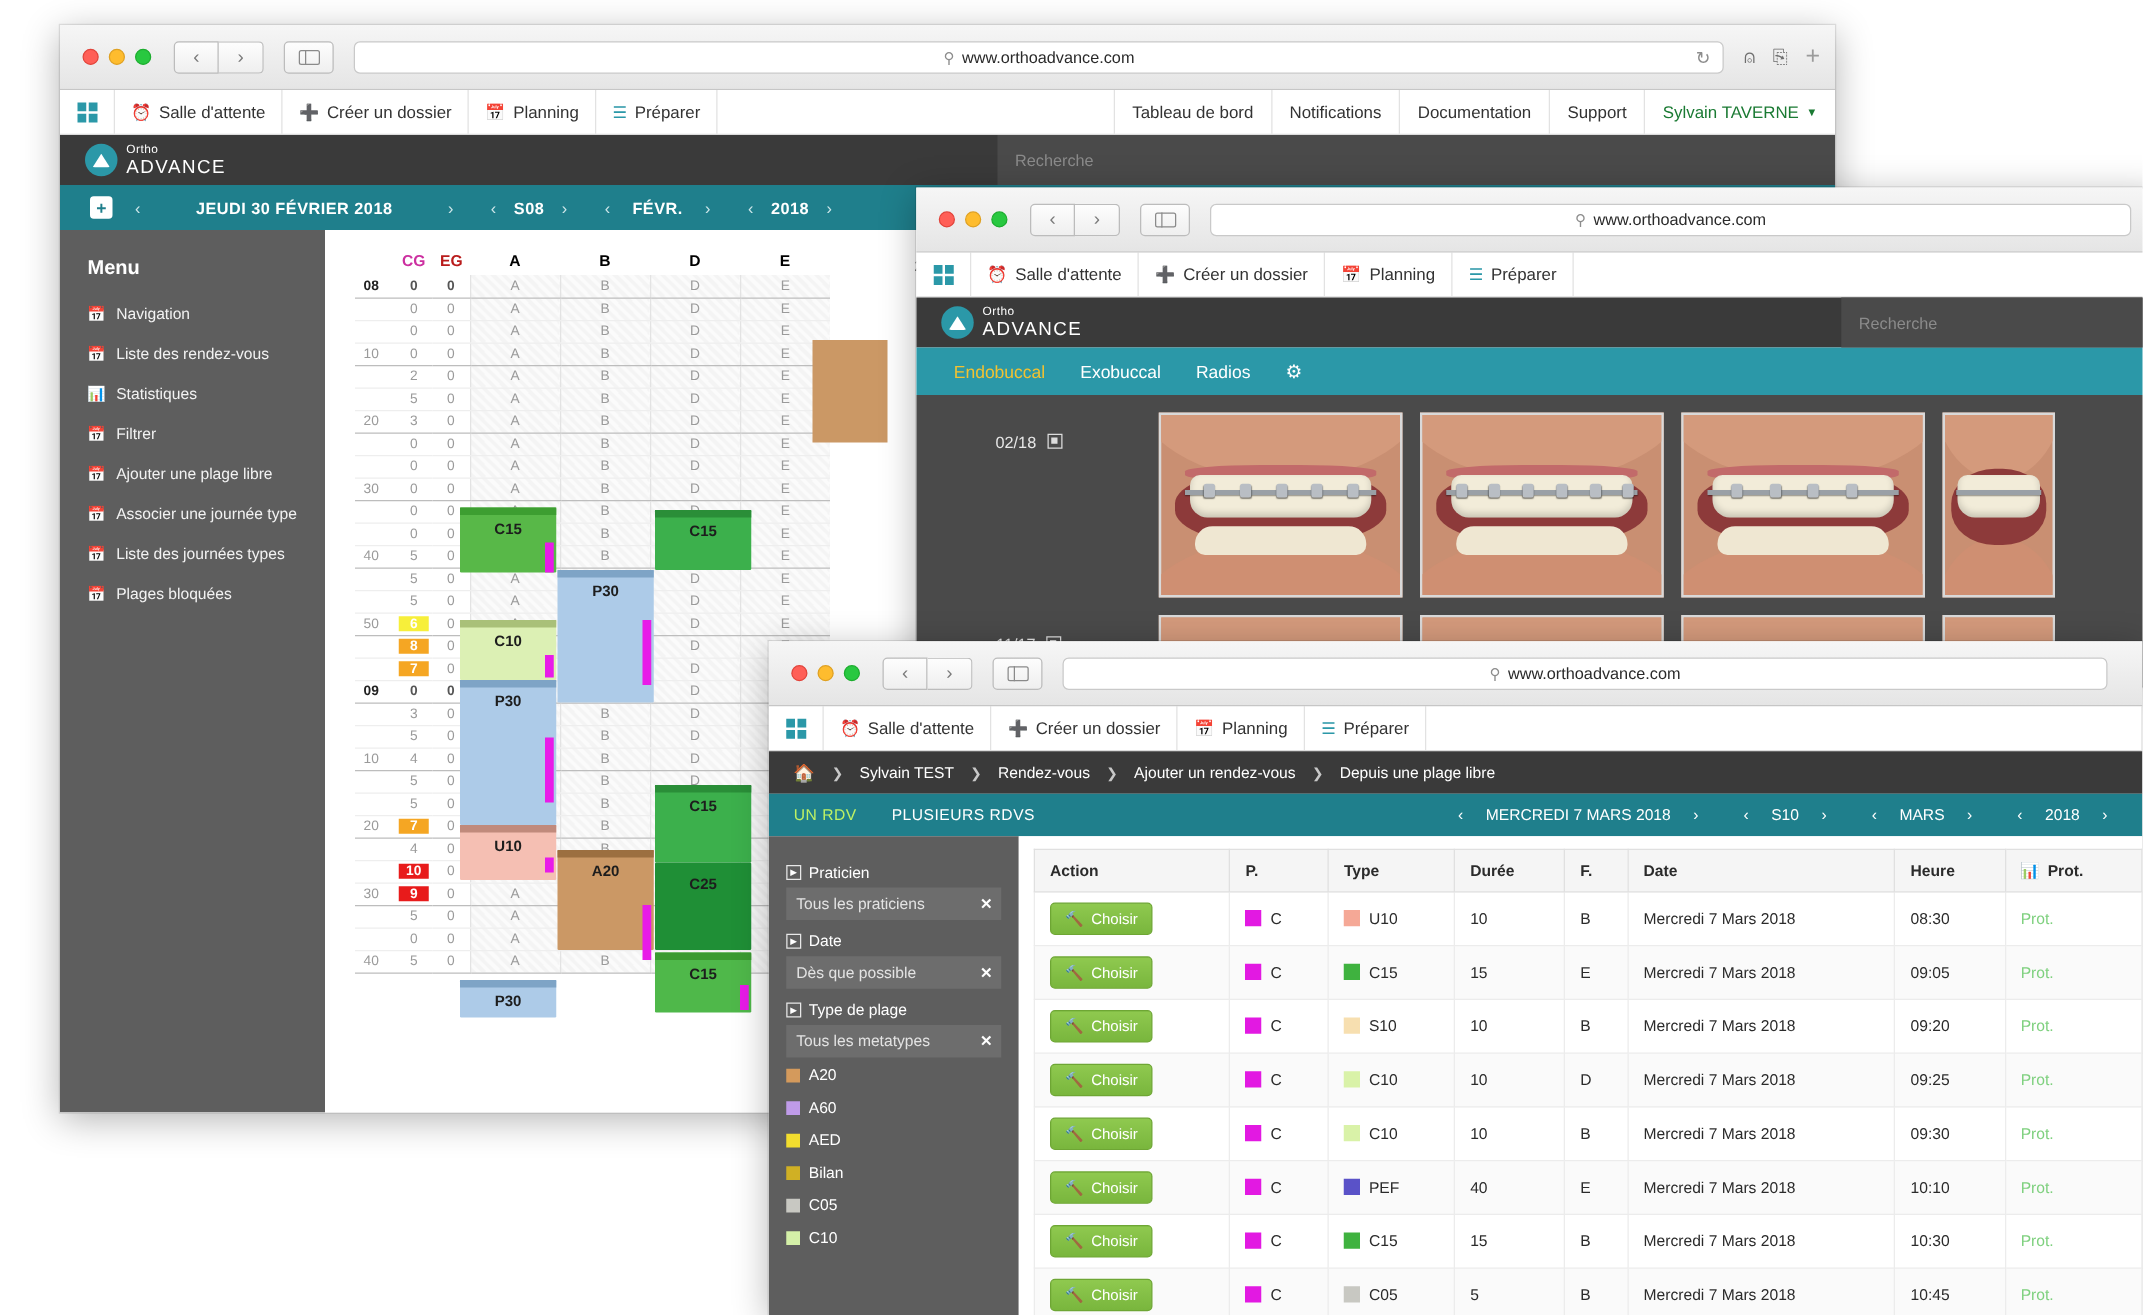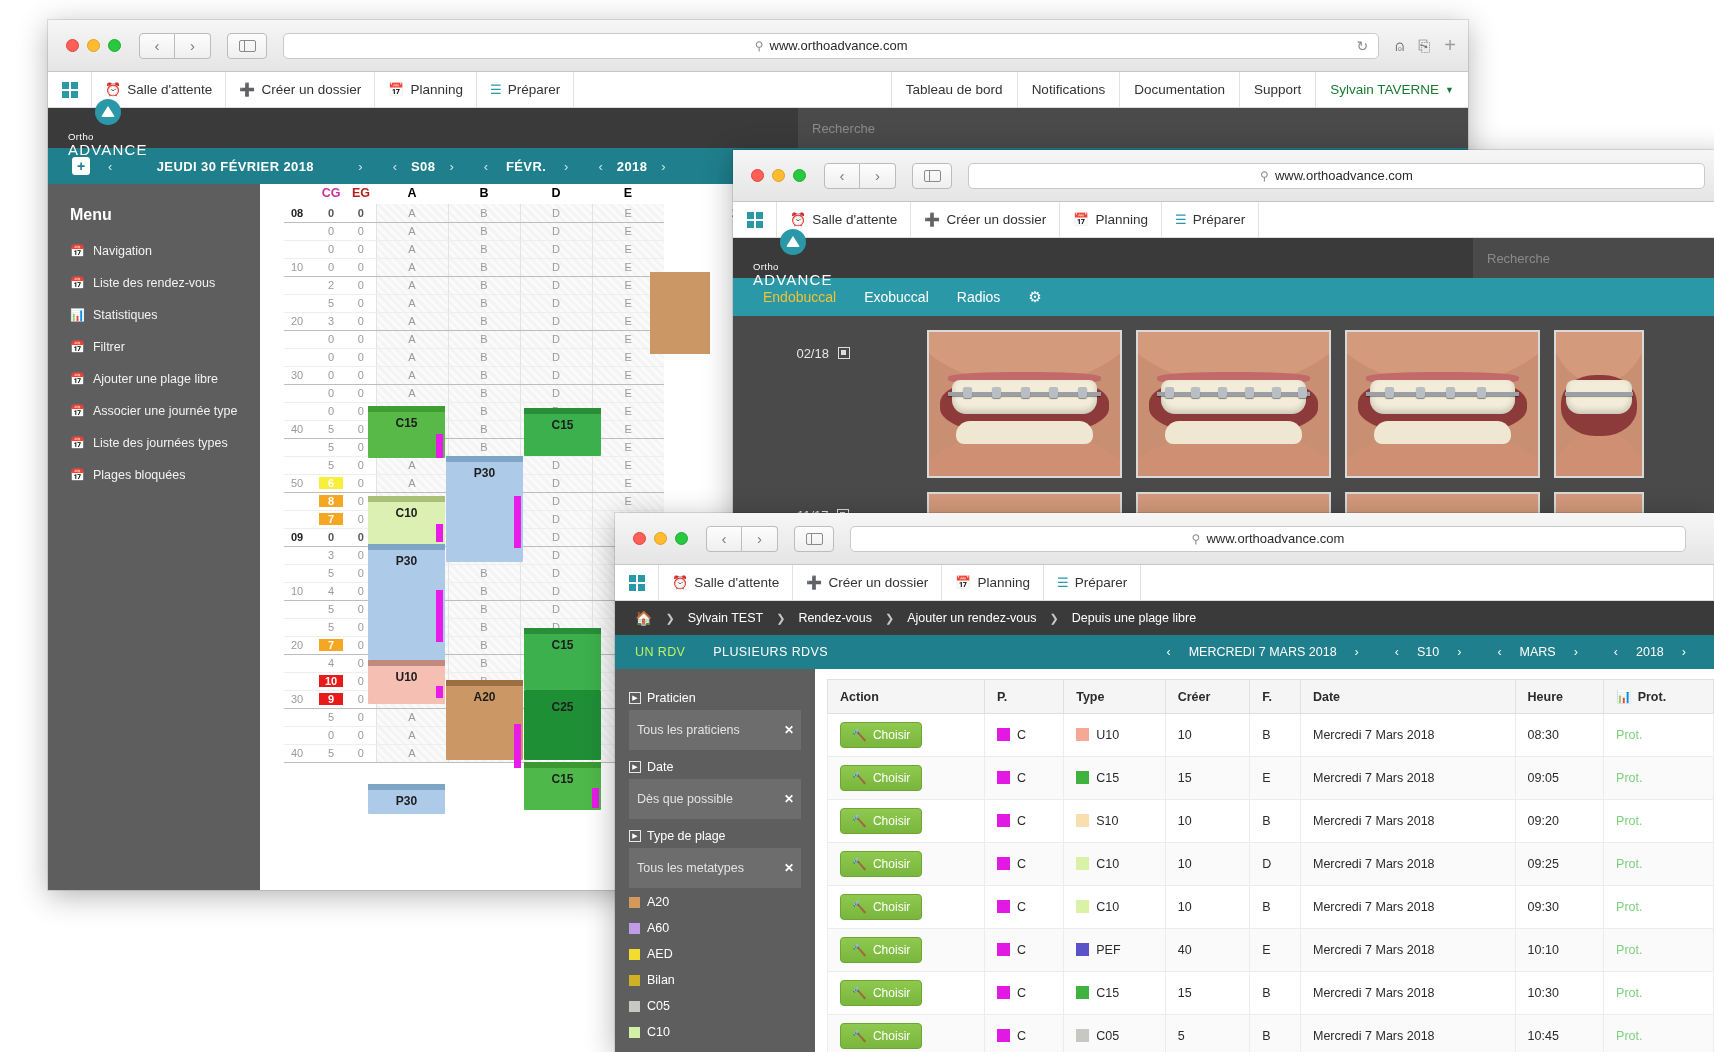--- a/index.html
+++ b/index.html
@@ -51,21 +51,21 @@
   .apptools .at { display:flex; align-items:center; gap:6px; padding:0 13px;
                   border-right:1px solid #e2e2e2; white-space:nowrap; }
   .at .ic { color:#2b98a8; font-size:13px; display:inline-flex; }
   .apptools .spacer { flex:1; border-right:1px solid #e2e2e2; }
   .apptools .rt { display:flex; align-items:center; padding:0 14px;
                   border-right:1px solid #e2e2e2; white-space:nowrap; }
   .apptools .rt.user { color:#1a7a33; border-right:none; }
 
   
   .brandbar { height:40px; background:#3a3a3a; display:flex; align-items:center; }
-  .brandbar .logowrap { margin-left:20px; display:flex; align-items:center; gap:7px;flex-direction:column; }
+  .brandbar .logowrap { margin-left:20px; display:flex; align-items:center; gap:7px; }
   .logo-circle { width:26px; height:26px; border-radius:50%; background:#2b98a8;
                  display:flex; align-items:center; justify-content:center; }
   .logo-tri { width:0;height:0;border-left:7px solid transparent;border-right:7px solid transparent;
               border-bottom:11px solid #fff; border-radius:2px; }
   .brandtxt { line-height:1; color:#fff; }
   .brandtxt .t1 { font-size:9.5px; letter-spacing:.4px; display:block; }
   .brandtxt .t2 { font-size:15px; letter-spacing:1.2px; display:block; margin-top:1px;}
   .searchfield { height:40px; display:flex; align-items:center; padding-left:14px;
                  font-size:13px; color:#8b8b8b; background:#4a4a4a; }
 
@@ -83,21 +83,21 @@
   .tealbar .views .sep { color:#7fb7bf; font-weight:normal;}
 
   
   .w1body { display:flex; background:#fff; height:calc(100% - 164px); }
   .menu { width:212px; background:#5e5e5e; color:#fff; padding:22px 0 0 22px; flex:0 0 212px;}
   .menu h3 { margin:0 12px 20px 0; font-size:16px; font-weight:bold; }
   .menu .mi { display:flex; align-items:center; gap:8px; font-size:12.5px; margin-bottom:18px; color:#f2f2f2;}
   .menu .mi .ic { font-size:12px; }
 
   .calwrap { flex:1; position:relative; overflow:hidden; background:#fff; }
-  .caltable { border-collapse:collapse; margin-left:24px; }
+  .caltable { border-collapse:collapse; margin-left:24px; margin-top:16px; }
   .caltable th { font-size:12.5px; font-weight:bold; padding:2px 0 4px 0; text-align:center;}
   .th-cg { color:#cc2fa0; } .th-eg { color:#b91c1c; }
   .caltable td { height:18px; font-size:11px; text-align:center; color:#9a9a9a;
                  border-bottom:1px solid #eeeeee; }
   .c-hour { width:32px; font-size:12.5px; color:#333; text-align:right; padding-right:7px;
             border-bottom:none; }
   .c-hour.major { font-weight:bold; color:#222; }
   .c-num { width:30px; border-right:none; }
   .c-num.b { font-weight:bold; color:#555; }
   .col-a,.col-b,.col-d,.col-e { width:72px; border-left:1px solid #e3e3e3;
@@ -149,21 +149,21 @@
            font-size:12.5px; }
   .teal3 .tabs { display:flex; gap:28px; padding-left:20px; letter-spacing:.4px; }
   .teal3 .tabs .active { color:#bef264; }
   .teal3 .dates { margin-left:auto; display:flex; align-items:center; }
   .teal3 .dates .grp { display:flex; align-items:center; gap:18px; padding:0 18px; }
   .w3body { display:flex; height:100%; }
   .filters { width:200px; background:#5e5e5e; color:#fff; padding:12px 14px; flex:0 0 200px;}
   .filters .flabel { display:flex; align-items:center; gap:6px; font-size:12.5px; margin:10px 0 5px; }
   .filters .flabel .pl { width:12px;height:12px;border:1.4px solid #e8e8e8; display:inline-flex;
                          align-items:center; justify-content:center; font-size:7px; }
-  .finput { background:#6d6d6d; height:40px; display:flex; align-items:center;
+  .finput { background:#6d6d6d; height:26px; display:flex; align-items:center;
             padding:0 8px; font-size:12.5px; color:#e3e3e3; position:relative;}
   .finput .x { position:absolute; right:7px; font-weight:bold; color:#fff; font-size:12px;}
   .legend { margin-top:7px; }
   .legend .li { display:flex; align-items:center; gap:7px; font-size:12.5px; margin-bottom:12px;}
   .legend .sw { width:11px; height:11px; display:inline-block; }
   .tablewrap { flex:1; background:#fff; padding:10px 0 0 12px; overflow:hidden; }
   table.apt { border-collapse:collapse; width:100%; font-size:12.5px; color:#2b2b2b; }
   table.apt th { background:#f5f5f5; text-align:left; font-weight:bold; padding:9px 12px;
                  border:1px solid #e0e0e0; white-space:nowrap; }
   table.apt td { padding:8px 12px; border:1px solid #ececec; white-space:nowrap; }
@@ -1024,21 +1024,21 @@
         </div>
     </div>
 
     <div class="tablewrap">
       <table class="apt">
         <thead>
           <tr>
             <th>Action</th>
             <th>P.</th>
             <th>Type</th>
-            <th>Créer</th>
+            <th>Durée</th>
             <th>F.</th>
             <th>Date</th>
             <th>Heure</th>
             <th>
               <span class="colhead-ic">📊</span><span>Prot.</span>
             </th>
           </tr>
         </thead>
         <tbody id="aptbody">
             <tr>

